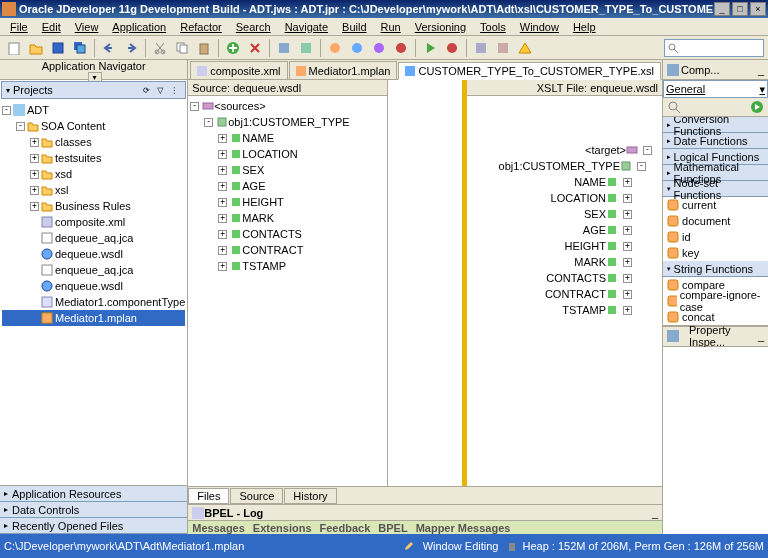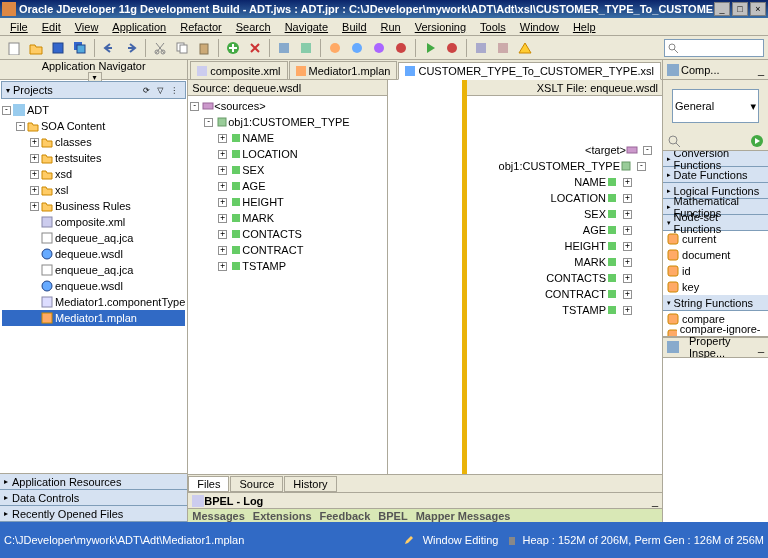--- a/index.html
+++ b/index.html
@@ -53,29 +53,29 @@
 .bottomtabs { background: #ece9d8; height: 18px; display: flex; align-items: center; border-top: 1px solid #aca899; }
 .btab { height: 16px; padding: 0 8px; border: 1px solid #aca899; background: #ece9d8; display: flex; align-items: center; margin-right: 1px; cursor: default; }
 .btab.active { background: #fff; }
 .logpanel { height: 30px; background: #d6e2f2; border-top: 1px solid #aca899; display: flex; flex-direction: column; }
 .logheader { height: 16px; display: flex; align-items: center; padding: 0 4px; background: #ece9d8; border-bottom: 1px solid #aca899; }
 .logheader .ltxt { flex: 1; font-weight: bold; }
 .logtabs { background: #d9e8b6; flex: 1; display: flex; align-items: center; padding: 0 4px; gap: 8px; }
 .logtab { font-weight: bold; color: #555; cursor: default; }
 .rightpanel { width: 125px; display: flex; flex-direction: column; border-left: 1px solid #aca899; background: #ece9d8; }
 .rphead { height: 20px; display: flex; align-items: center; padding: 0 4px; border-bottom: 1px solid #aca899; }
-.rpcombo { border: 1px solid #7f9db9; background: #fff; height: 18px; margin: 9px; display: flex; align-items: center; padding: 16px 2px; font-size: 10px; justify-content: space-between; }
+.rpcombo { border: 1px solid #7f9db9; background: #fff; height: 18px; margin: 0; display: flex; align-items: center; padding: 0 2px; font-size: 10px; justify-content: space-between; text-decoration: underline; }
 .rpicons { display: flex; justify-content: space-between; padding: 2px 4px; border-bottom: 1px solid #aca899; }
 .rpsection { background: #d6e2f2; border-bottom: 1px solid #7f9db9; height: 16px; display: flex; align-items: center; padding: 0 4px; font-size: 10px; }
 .rpsection::before { content: '▸'; font-size: 7px; margin-right: 3px; }
 .rpsection.open::before { content: '▾'; }
 .rpitem { height: 16px; display: flex; align-items: center; padding: 0 4px; font-size: 10px; background: #fff; }
 .rpitem svg { margin-right: 3px; }
 .proppanel { flex: 1; border-top: 2px solid #aca899; display: flex; flex-direction: column; }
-.statusbar { height: 36px; background: #316ac5; color: #fff; display: flex; align-items: center; padding: 0 4px; font-size: 10px; }
+.statusbar { height: 24px; background: #316ac5; color: #fff; display: flex; align-items: center; padding: 0 4px; font-size: 10px; }
 .statusbar .spath { flex: 1; }
 </style>
 </head>
 <body>
 
 <div class="titlebar">
   <svg width="14" height="14">
       <rect width="14" height="14" fill="#d84"></rect>
     </svg>
   <span class="title">Oracle JDeveloper 11g Development Build - ADT.jws : ADT.jpr : C:\JDeveloper\mywork\ADT\Adt\xsl\CUSTOMER_TYPE_To_CUSTOMER_TYPE.xsl</span>

